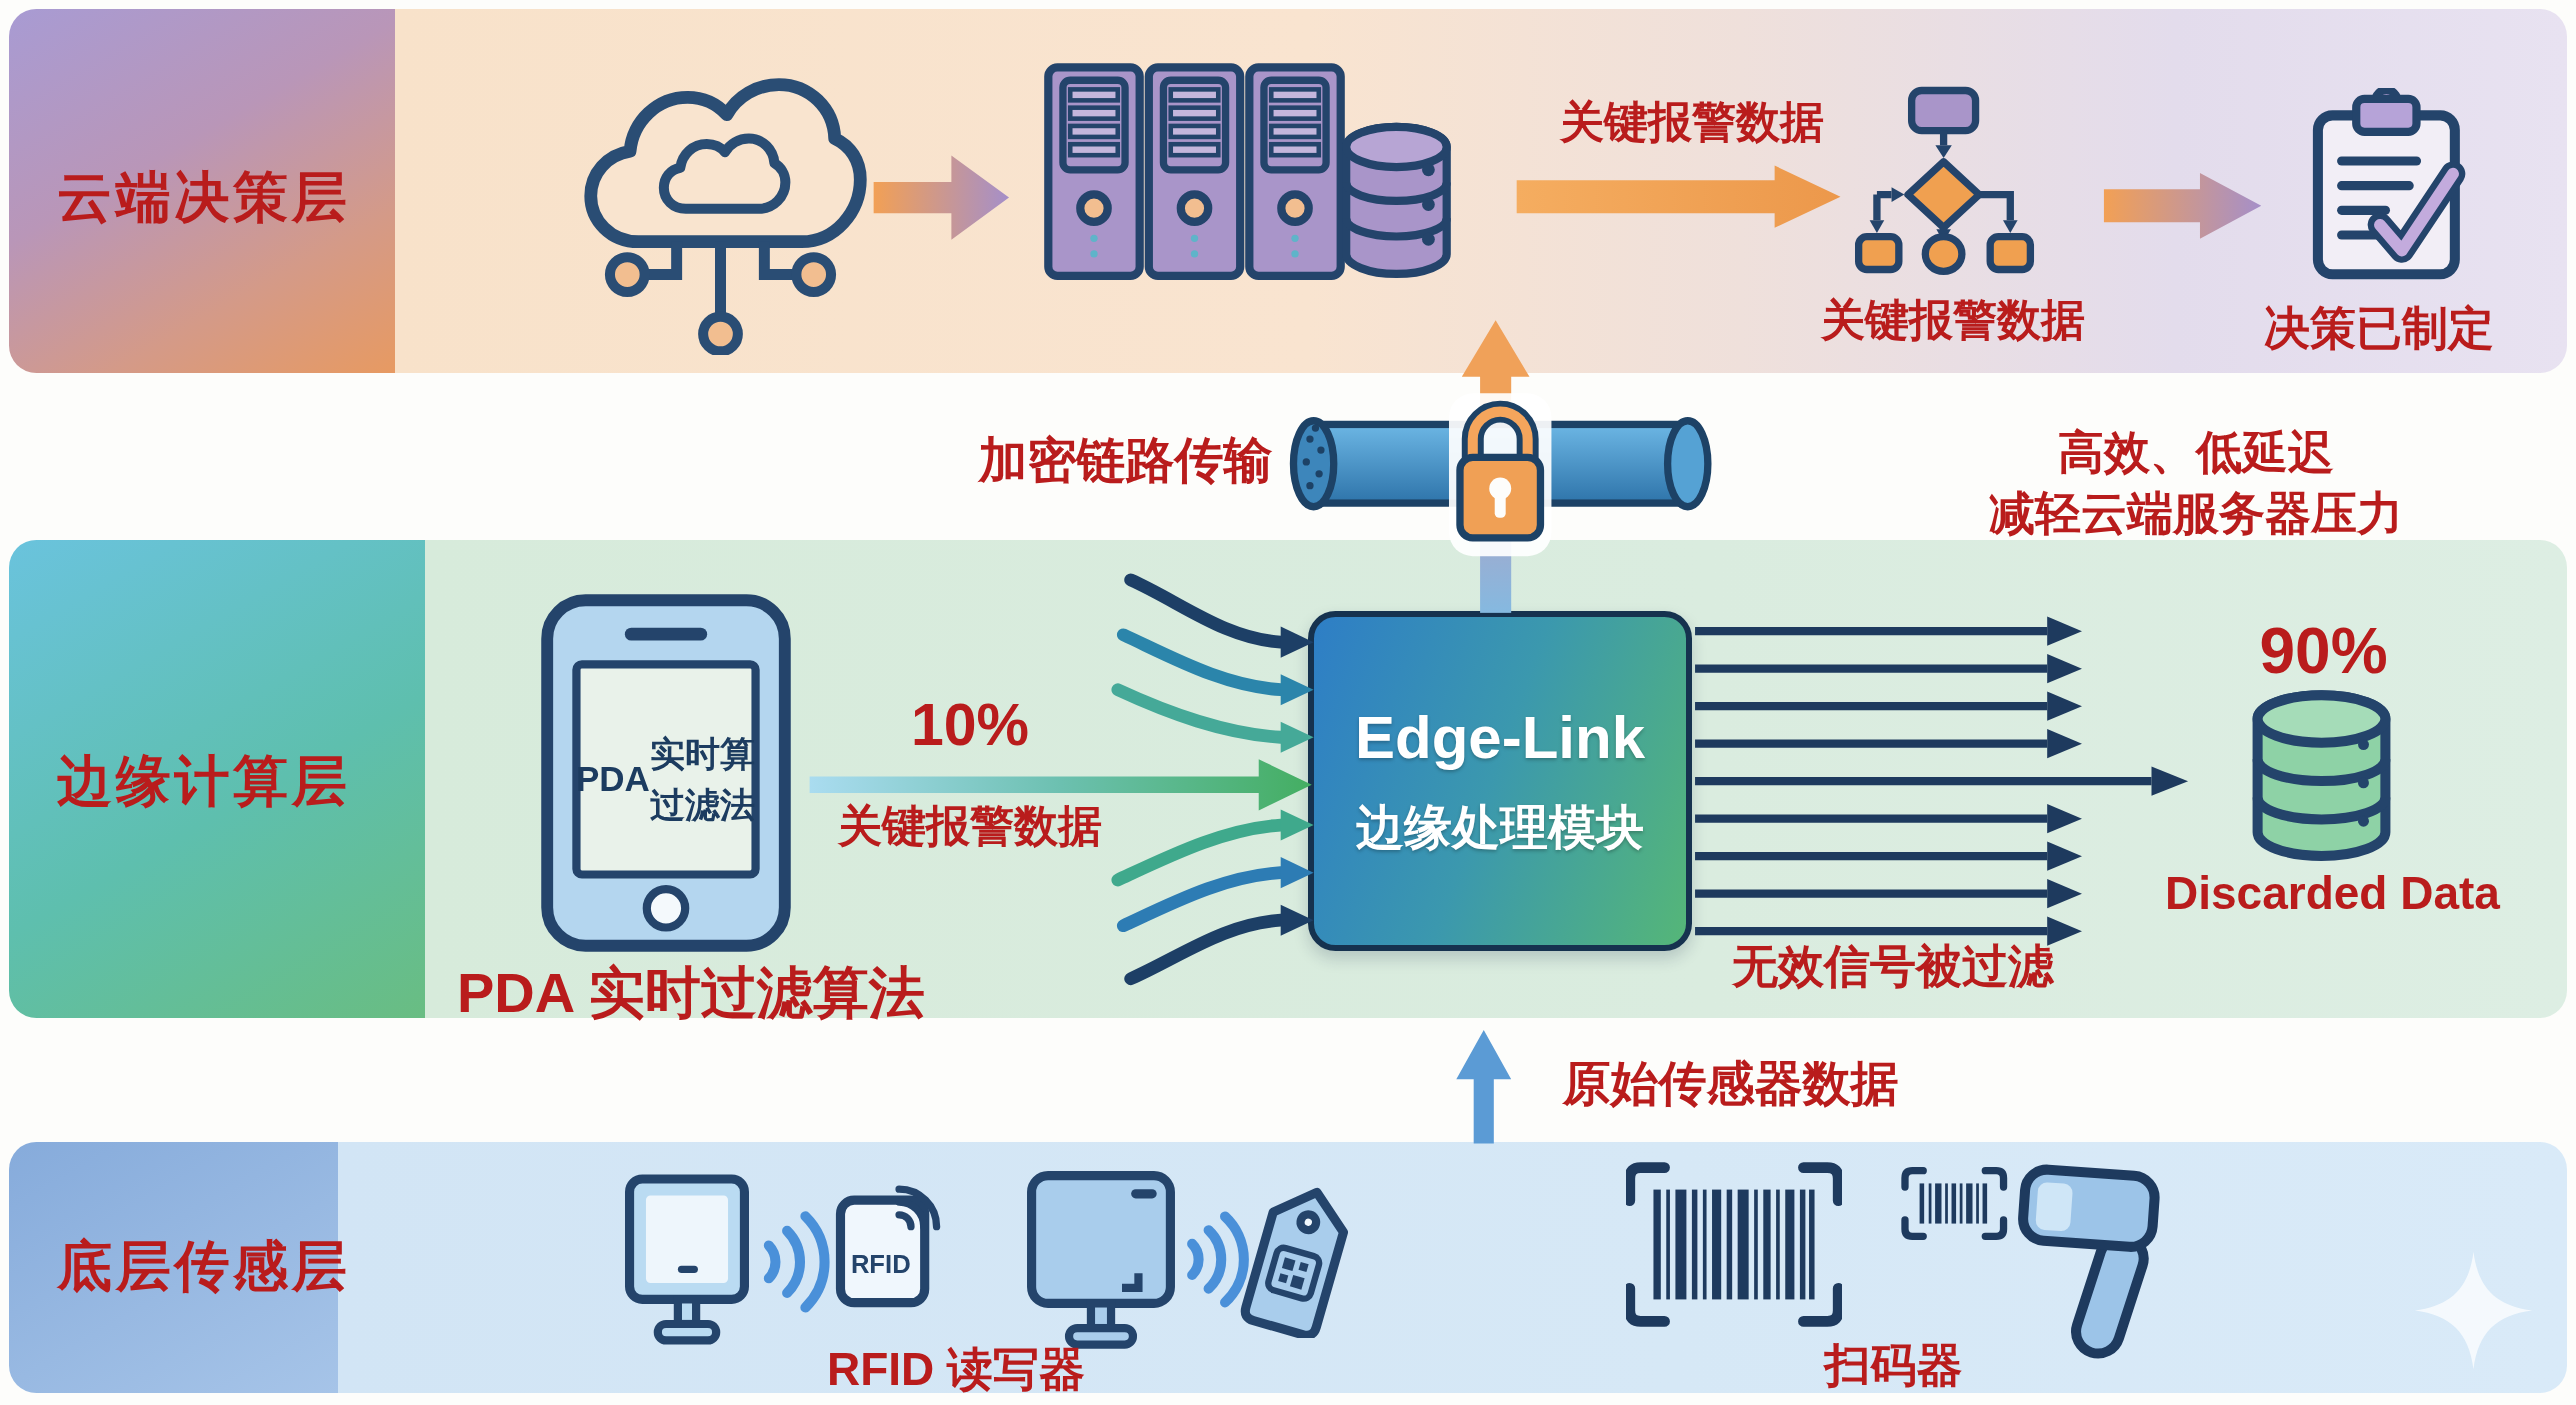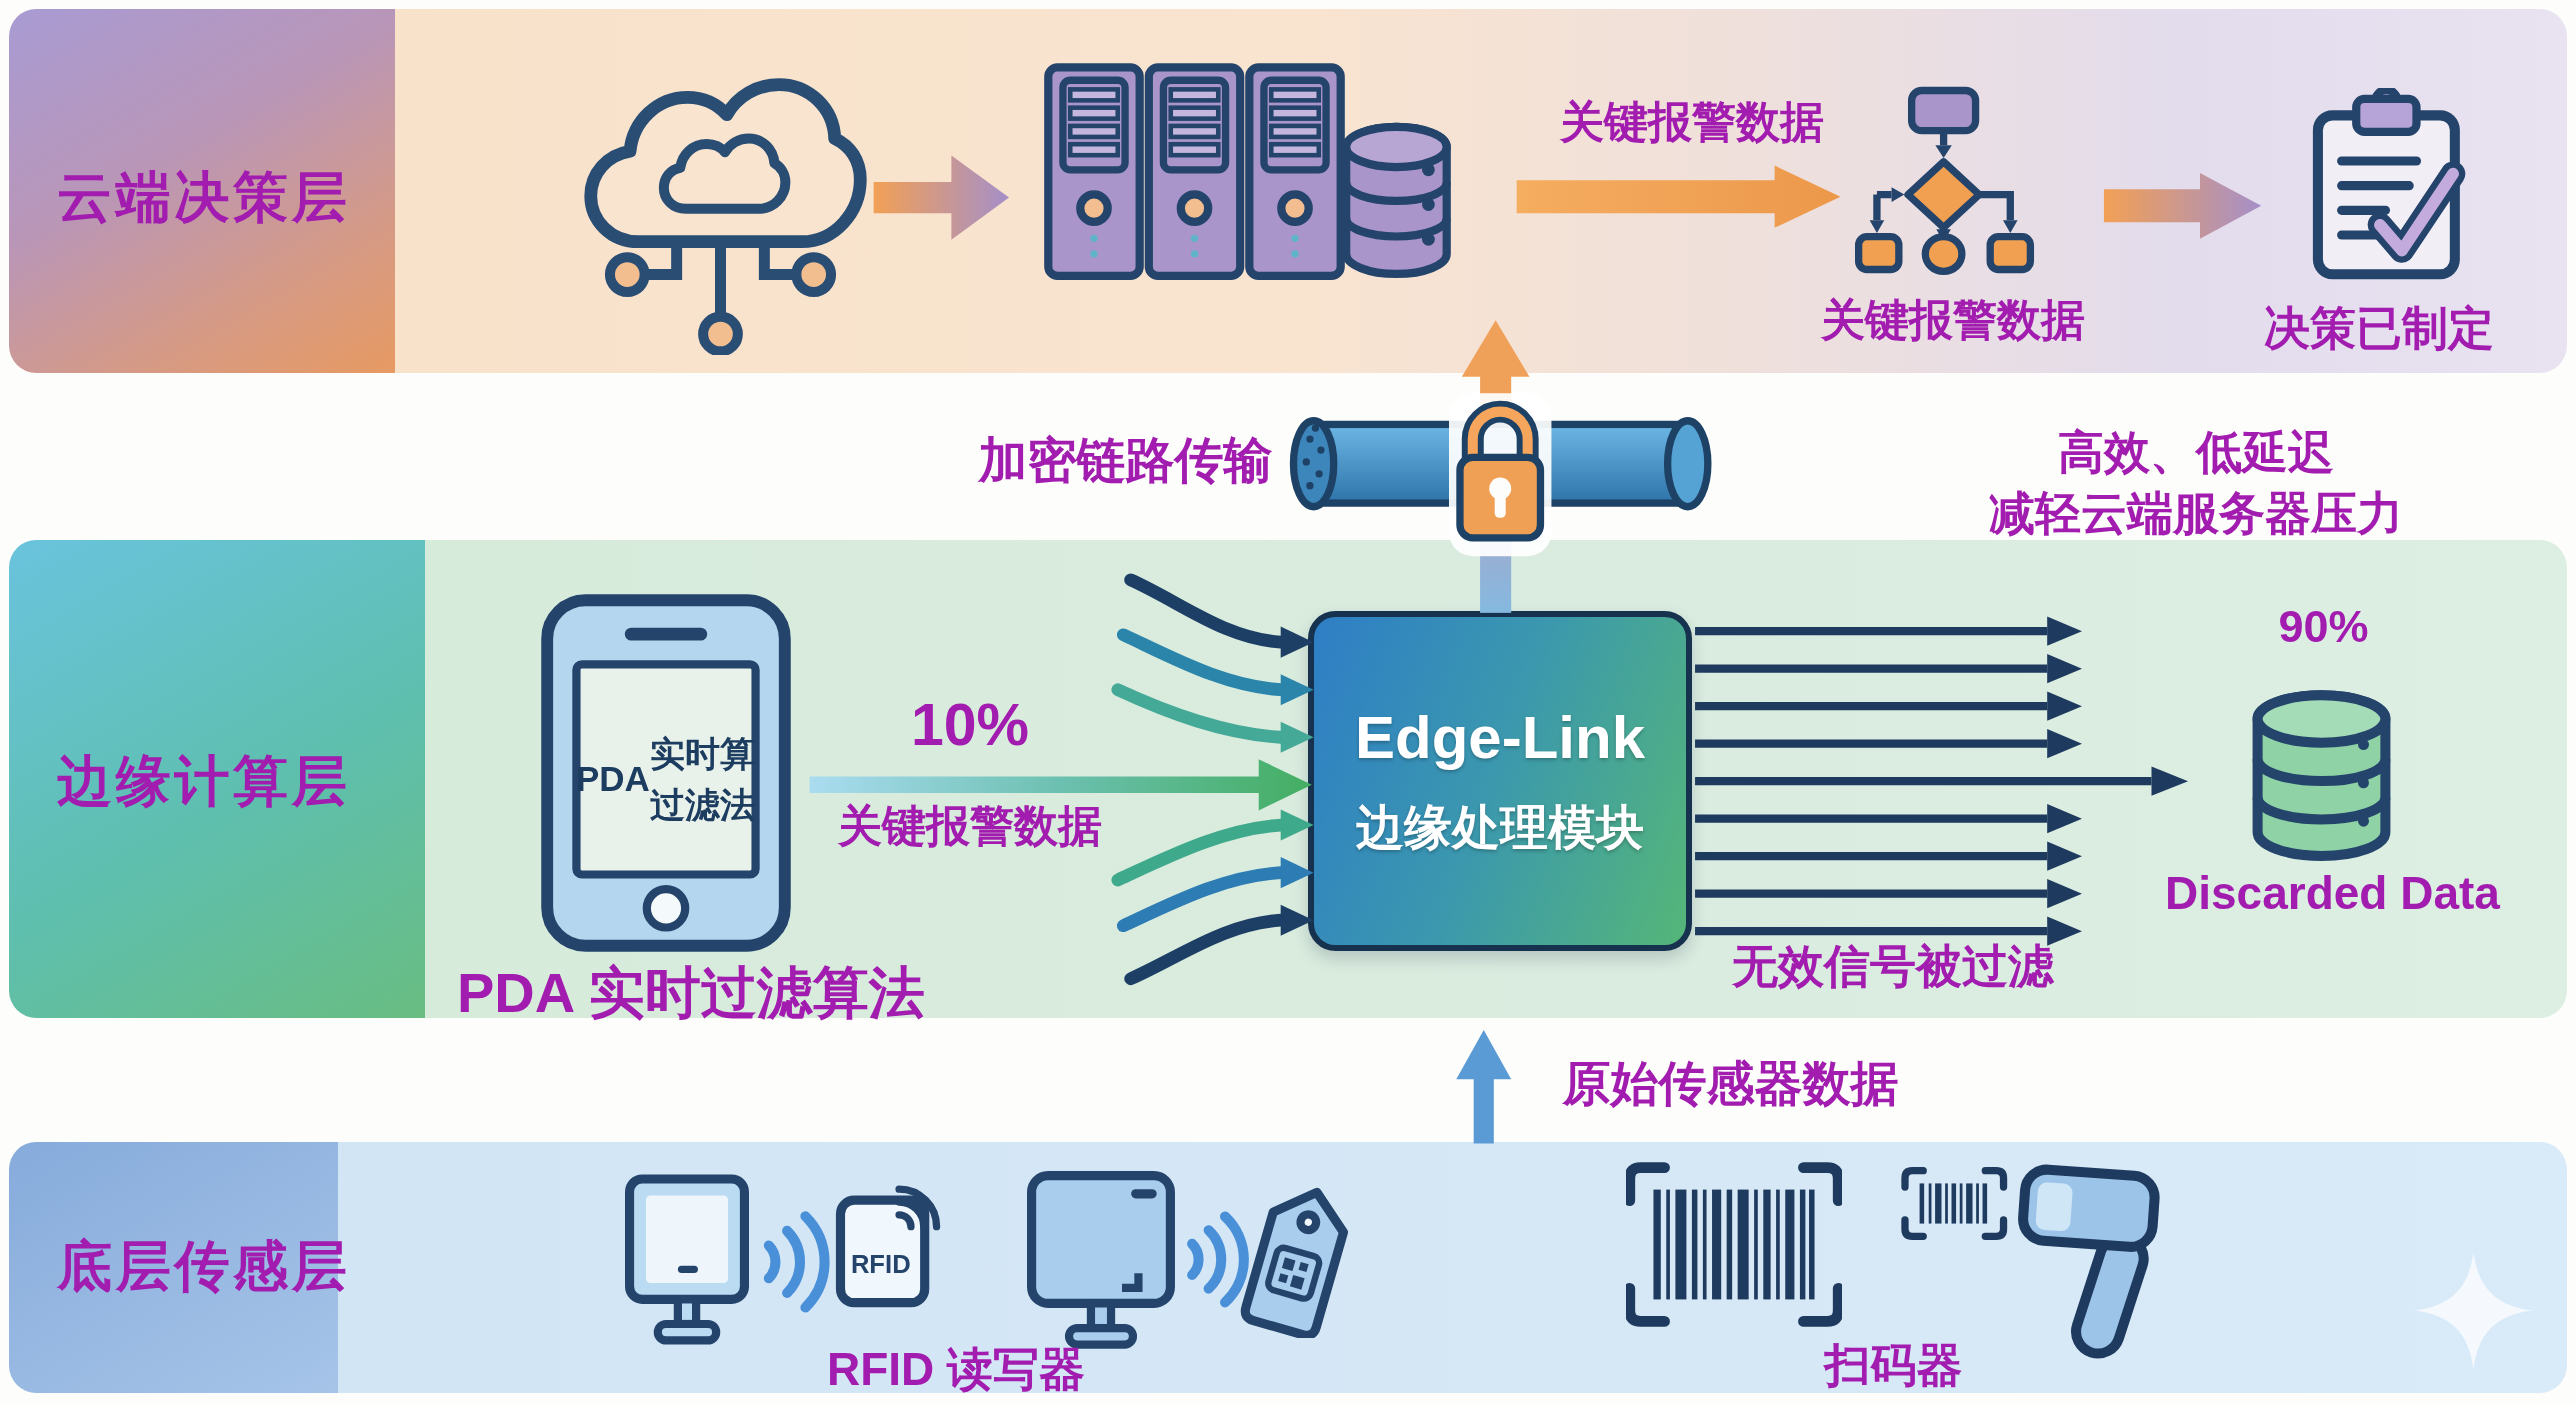--- a/index.html
+++ b/index.html
@@ -10,21 +10,21 @@
   .band-content{position:absolute;top:0;bottom:0;right:0;}
   #band-cloud{top:9.1px;height:364px;}
   #band-cloud .band-label{width:386px;background:linear-gradient(150deg,#a89bd3 0%,#b996b8 40%,#d49a88 72%,#e79a62 100%);}
   #band-cloud .band-content{left:386px;background:linear-gradient(90deg,#f8e2ca 0%,#f9e4d0 42%,#efe0db 62%,#e3dcec 82%,#e8e2f1 100%);}
   #band-edge{top:540px;height:478px;}
   #band-edge .band-label{width:416px;background:linear-gradient(150deg,#6ac3dd 0%,#5ebfae 55%,#69bd82 100%);}
   #band-edge .band-content{left:416px;background:linear-gradient(90deg,#d7ebdb 0%,#daecdf 60%,#ddeee3 100%);}
   #band-sensing{top:1142px;height:251px;}
   #band-sensing .band-label{width:329px;background:linear-gradient(150deg,#86abdb 0%,#98b9e2 55%,#a6c4e8 100%);}
   #band-sensing .band-content{left:329px;background:linear-gradient(90deg,#d2e5f5 0%,#d6e8f6 60%,#d9eaf8 100%);}
-  .t{position:absolute;color:#a21caf;font-weight:700;text-align:center;white-space:nowrap;line-height:1.15;}
+  .t{position:absolute;color:#b91c1c;font-weight:700;text-align:center;white-space:nowrap;line-height:1.15;}
   .layer-title{font-size:55px;font-weight:900;letter-spacing:3.7px;text-align:left;}
   .abs{position:absolute;}
   #edge-box{position:absolute;left:1308px;top:611px;width:384px;height:340px;border-radius:27.4px;
             border:6.4px solid #16324f;box-sizing:border-box;
             background:linear-gradient(110deg,#2e7ec6 0%,#3b98ae 48%,#55b678 100%);
             display:flex;flex-direction:column;align-items:center;justify-content:center;gap:24px;
             box-shadow:0 7.3px 14.6px rgba(20,40,70,0.18);}
   #edge-box .bt{color:#ffffff;font-weight:700;font-size:60px;text-shadow:0 1.8px 3.7px rgba(0,0,0,0.25);}
   #edge-box .bs{color:#ffffff;font-weight:700;font-size:48px;text-shadow:0 1.8px 3.7px rgba(0,0,0,0.25);}
   #pda-screen-text{position:absolute;left:576px;top:679px;width:179px;height:201px;display:flex;
@@ -376,21 +376,21 @@
   <div class="t" style="left:1761px;top:295px;width:384px;font-size:44px;">关键报警数据</div>
   <div class="t" style="left:2205px;top:302px;width:348px;font-size:46px;">决策已制定</div>
 
   <div class="t" style="left:961px;top:432px;width:329px;font-size:49px;">加密链路传输</div>
   <div class="t" style="left:2013px;top:426px;width:366px;font-size:46px;">高效、低延迟</div>
   <div class="t" style="left:1958px;top:487px;width:476px;font-size:46px;">减轻云端服务器压力</div>
 
   <div class="t" style="left:457px;top:961px;width:430px;font-size:56px;">PDA 实时过滤算法</div>
   <div class="t" style="left:860px;top:692px;width:220px;font-size:59px;">10%</div>
   <div class="t" style="left:787px;top:801px;width:366px;font-size:44px;">关键报警数据</div>
-  <div class="t" style="left:2223px;top:601px;width:201px;font-size:45px;">90%</div>
+  <div class="t" style="left:2223px;top:615px;width:201px;font-size:64px;">90%</div>
   <div class="t" style="left:2131px;top:867px;width:403px;font-size:46px;">Discarded Data</div>
   <div class="t" style="left:1701px;top:940px;width:384px;font-size:46px;">无效信号被过滤</div>
 
   <div class="t" style="left:1520px;top:1056px;width:421px;font-size:48px;text-align:center;">原始传感器数据</div>
   <div class="t" style="left:773px;top:1343px;width:366px;font-size:46px;">RFID 读写器</div>
   <div class="t" style="left:1729px;top:1339px;width:329px;font-size:46px;">扫码器</div>
 
 </div>
 
 

